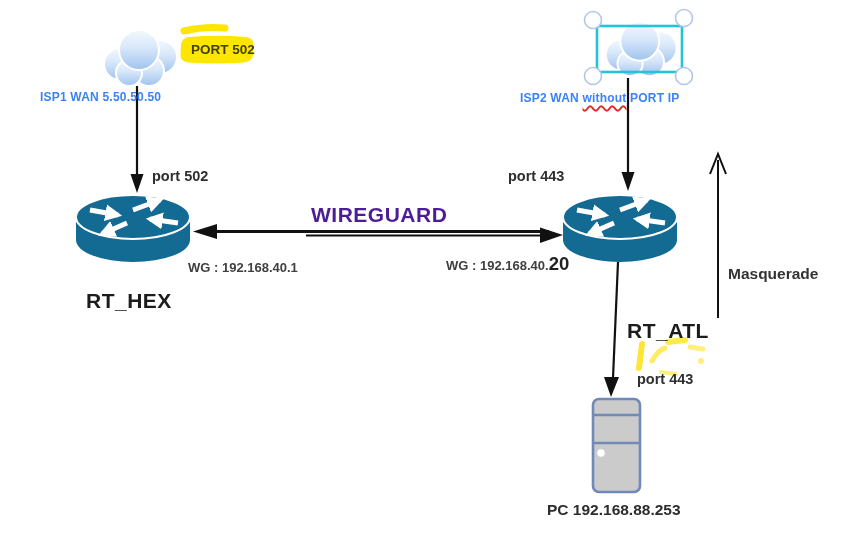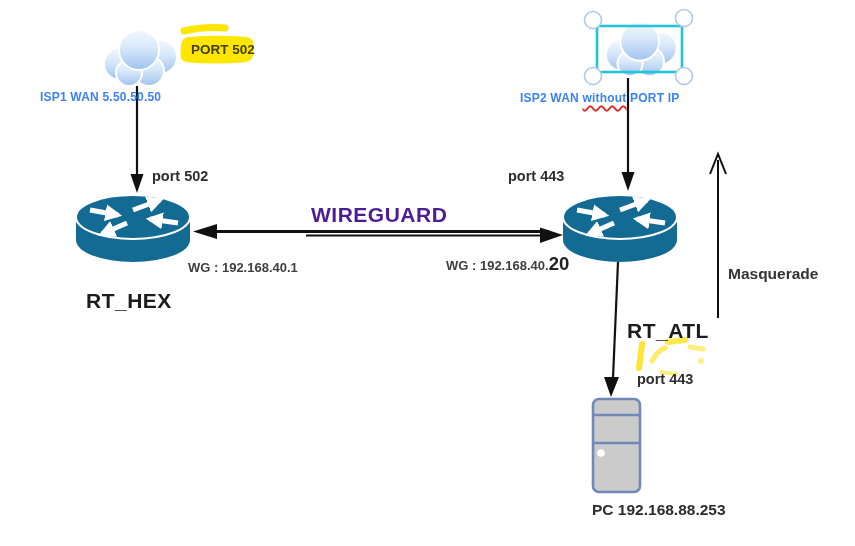--- a/index.html
+++ b/index.html
@@ -160,15 +160,15 @@
   <div class="lbl lbl-router" style="left:627px;top:295px;margin-top:24px;">RT_ATL</div>
 
   <div class="lbl lbl-isp" style="left:520px;top:92px;">
     <span>ISP2 WAN </span><span class="typo">without</span><span> PORT IP</span>
   </div>
 
   <div class="lbl lbl-masq" style="left:728px;top:265px;text-align:right;">Masquerade</div>
 
   <div class="lbl lbl-port" style="left:637px;top:371px;">port 443</div>
 
-  <div class="lbl lbl-pc" style="left:547px;top:501px;margin-left:45px;">PC 192.168.88.253</div>
+  <div class="lbl lbl-pc" style="left:547px;top:501px;">PC 192.168.88.253</div>
 
 </div>
 
 </body></html>

